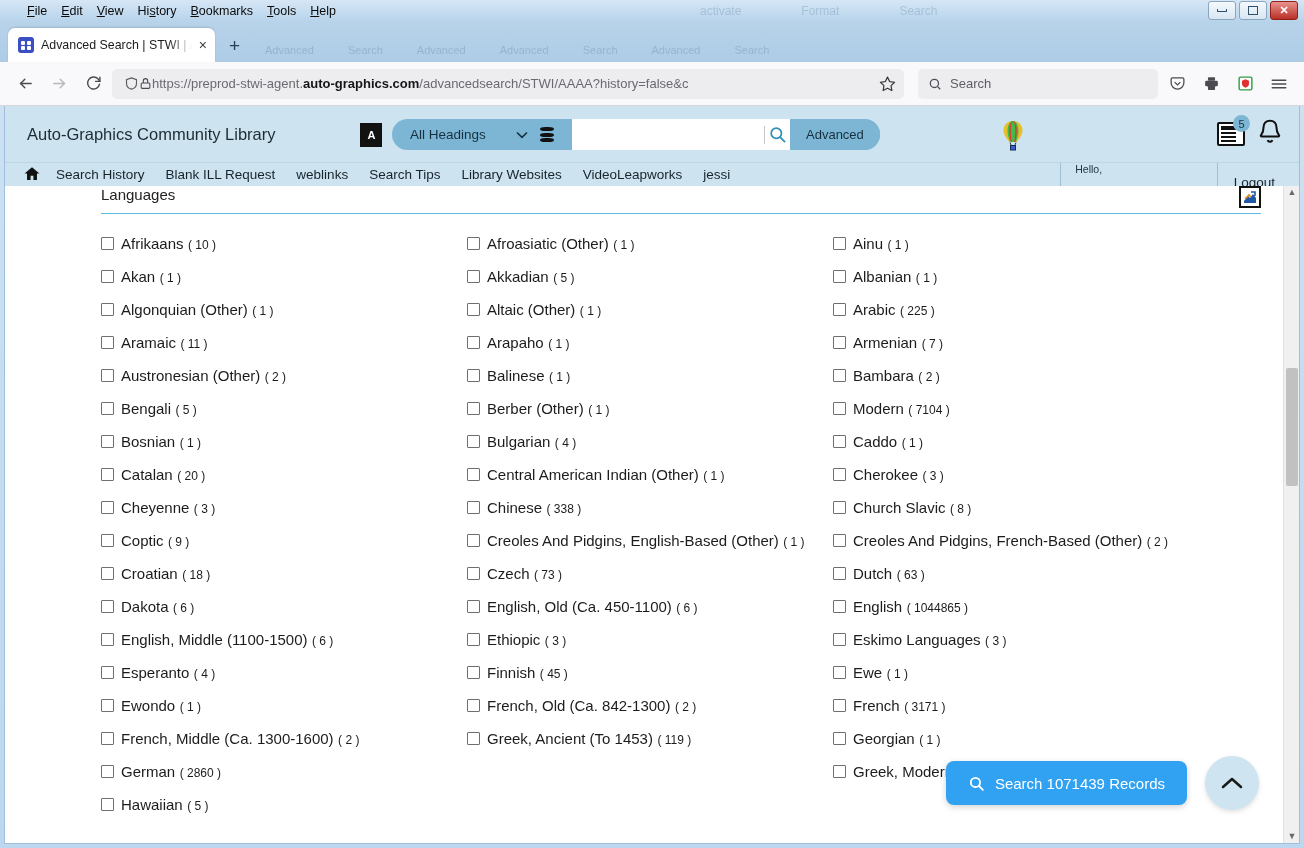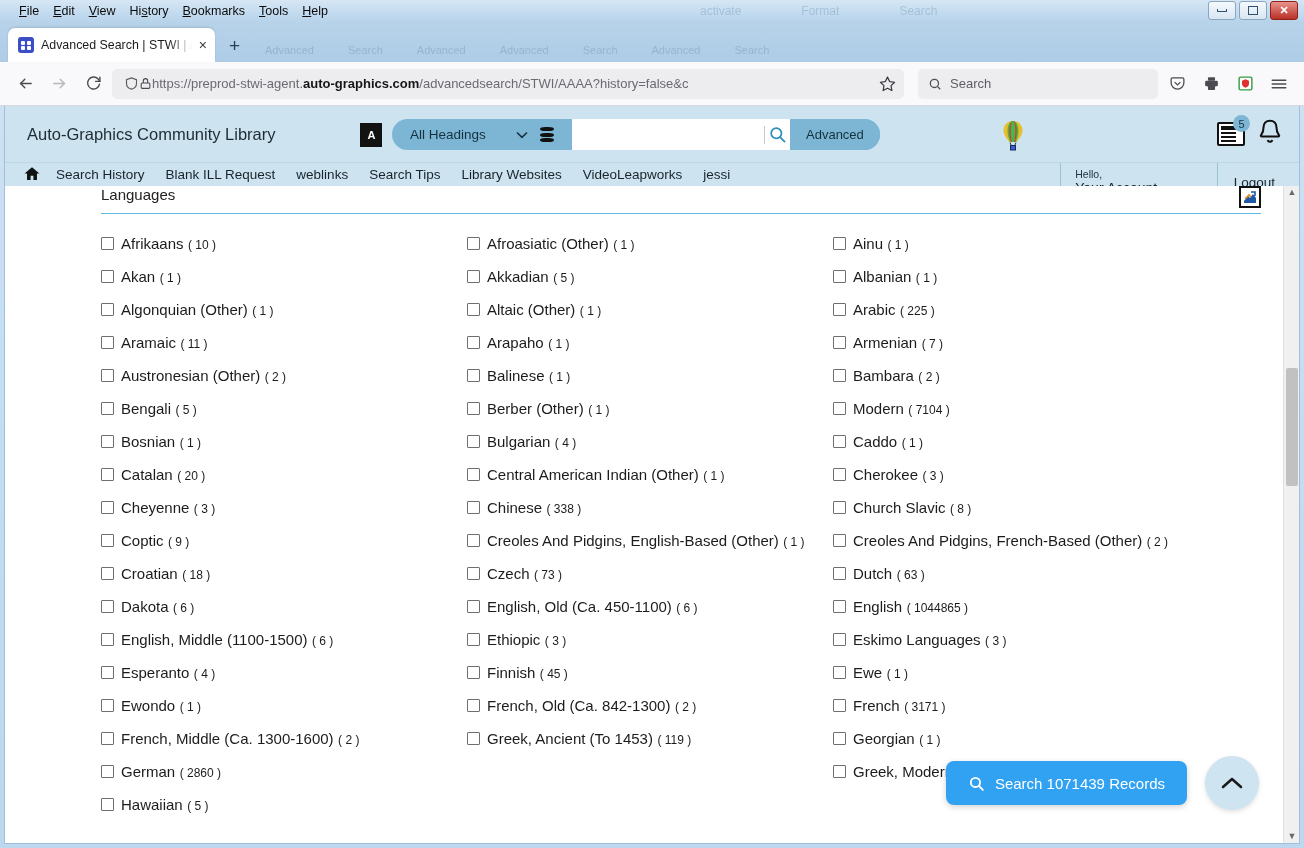--- a/index.html
+++ b/index.html
@@ -17,21 +17,21 @@
     background: linear-gradient(#cfe2f3, #bcd7ee);
     display: flex; flex-direction: column;
   }
 
   
   #titlebar {
     height: 22px;
     display: flex; align-items: center;
     position: relative;
     background: linear-gradient(#d6e6f5 0%, #c3dbef 60%, #b7d3ea 100%);
-    padding-left: 12px;
+    padding-left: 20px;
     flex: none;
   }
   .menu-item {
     font-size: 12.5px; color: #0b0b0b;
     padding: 1px 7px 2px 7px;
     line-height: 14px;
     white-space: nowrap;
   }
   .menu-item u { text-decoration: underline; }
 
@@ -222,21 +222,21 @@
   #site-nav {
     height: 24px; display: flex; align-items: center;
     padding-left: 18px; gap: 1px;
     position: relative;
     border-top: 1px solid #bcd8e6;
   }
   #site-nav .navlink { font-size: 13.5px; color: #17242c; padding: 0 10px; white-space: nowrap; }
   #home-icon { margin-right: 4px; color: #111; font-size: 16px; line-height: 1; }
   #account-area {
     position: absolute; right: 130px; top: 0; height: 38px;
-    display: flex; flex-direction: column; justify-content: center;
+    display: flex; flex-direction: column; justify-content: space-between;
     padding-left: 14px; border-left: 1px solid #9dc0d2;
   }
   #hello { font-size: 10.5px; color: #223744; line-height: 12px; }
   #your-account { font-size: 14px; color: #17242c; line-height: 16px; white-space: nowrap; }
   #logout-area {
     position: absolute; right: 24px; top: 0; height: 38px;
     display: flex; align-items: center;
     padding-left: 16px; border-left: 1px solid #9dc0d2;
   }
   #logout { font-size: 13.5px; color: #17242c; }

